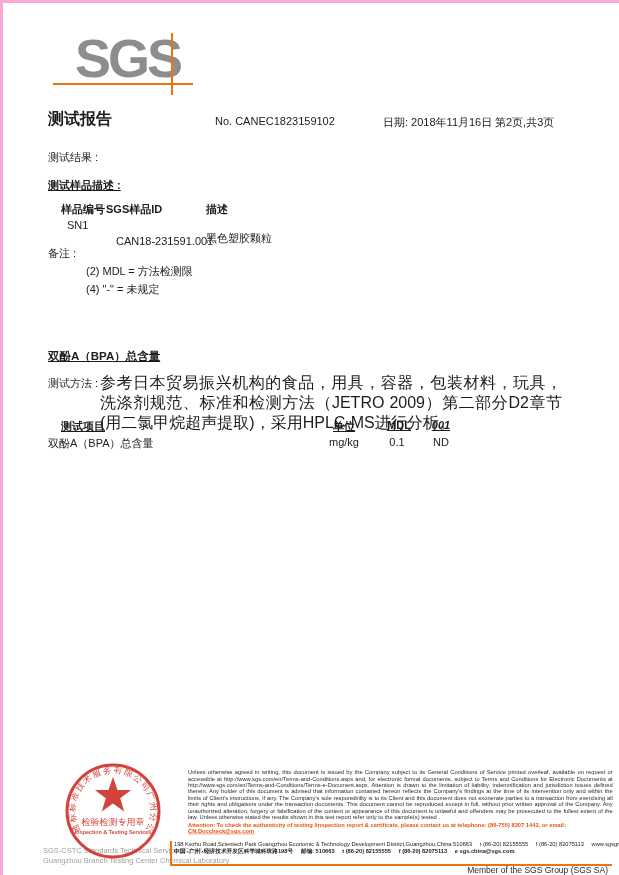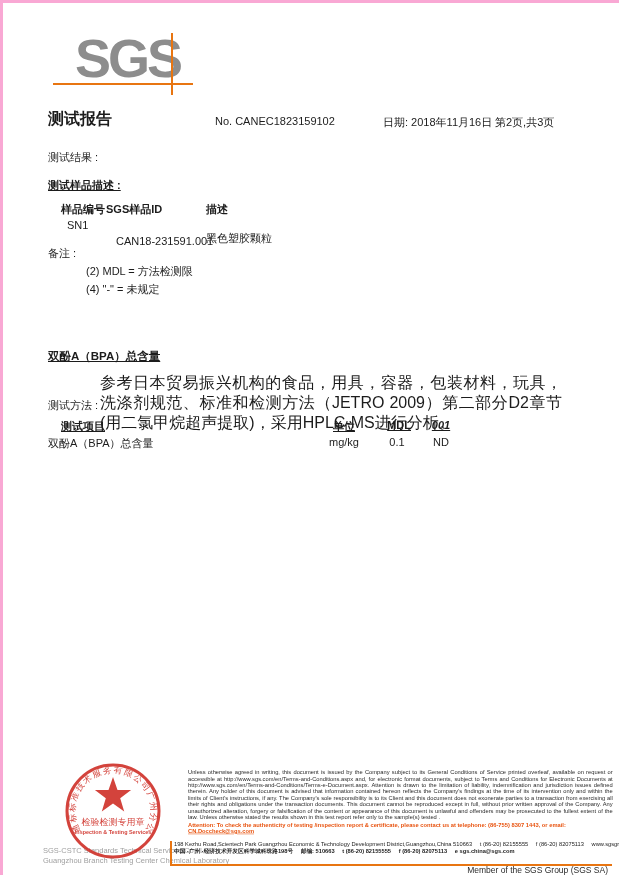--- a/index.html
+++ b/index.html
@@ -31,21 +31,21 @@
   .st-h3{left:203px;top:199px;font-size:11px;font-weight:bold;}
   .st-c1{left:64px;top:216px;font-size:11px;}
   .st-c2{left:113px;top:216px;font-size:11px;margin-top:16px;}
   .st-c3{left:203px;top:216px;font-size:11px;margin-top:12px;}
 
   .notes-label{left:45px;top:243px;font-size:11px;}
   .notes-list{left:83px;top:260px;font-size:11px;line-height:17.7px;}
 
   .bpa-heading{left:45px;top:346px;font-size:11.5px;font-weight:bold;
     text-decoration:underline;}
-  .method-label{left:45px;top:395px;font-size:11px;}
+  .method-label{left:45px;top:373px;font-size:11px;}
   .method-text{left:97px;top:370px;width:462px;font-size:16px;line-height:20px;
     text-align:justify;}
 
   .rt-h{font-size:11px;font-weight:bold;text-decoration:underline;}
   .rt-h1{left:58px;top:416px;}
   .rt-h2{left:321px;top:416px;width:40px;text-align:center;}
   .rt-h3{left:368px;top:416px;width:40px;text-align:right;}
   .rt-h4{left:418px;top:416px;width:40px;text-align:center;font-style:italic;}
   .rt-c{font-size:11px;}
   .rt-c1{left:45px;top:433px;}

